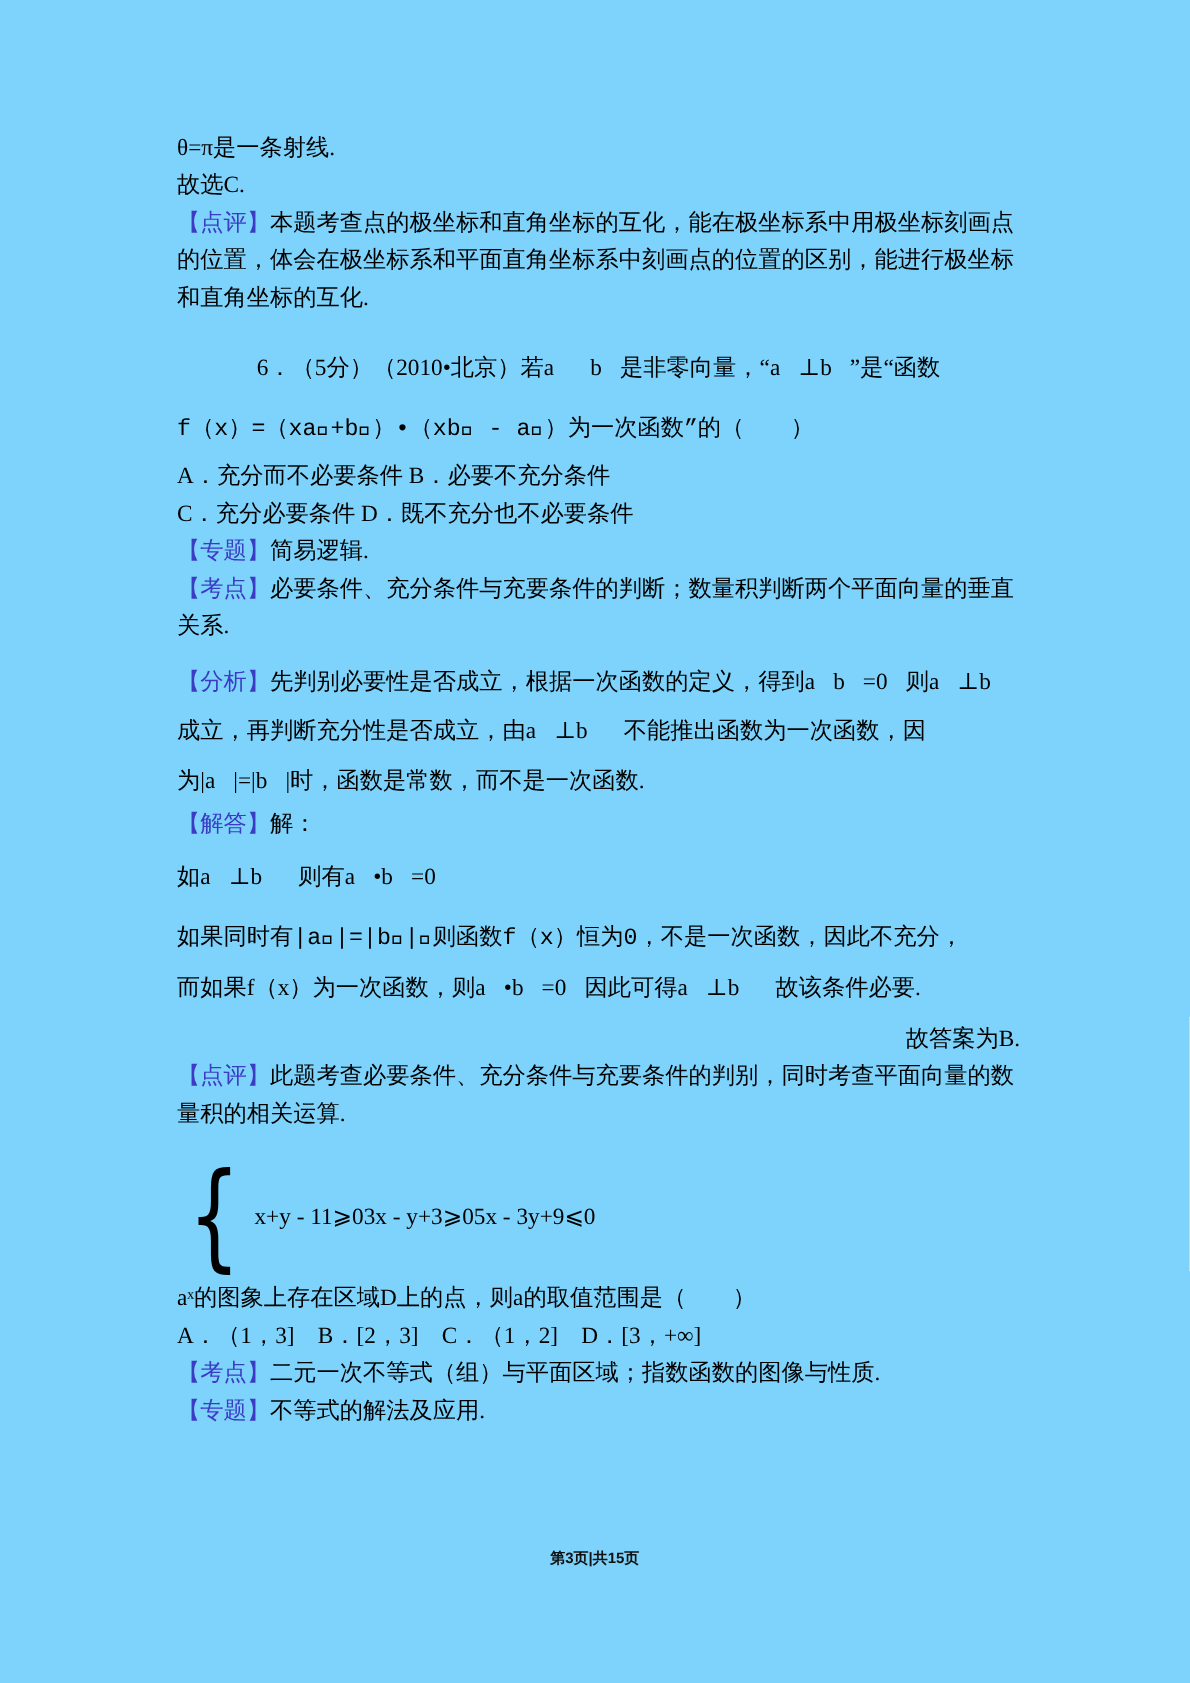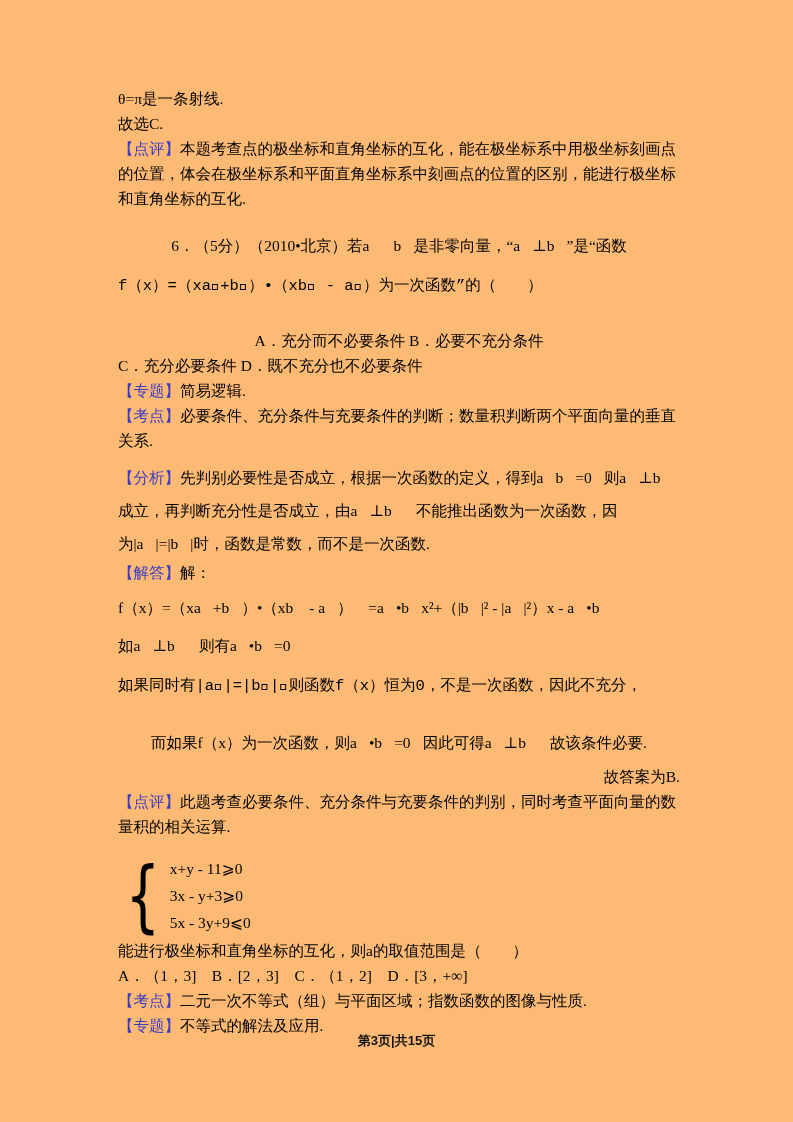--- a/index.html
+++ b/index.html
@@ -1,49 +1,49 @@
 <!DOCTYPE html>
 <html style="--tag-blue: #3b3bc4;"><head>
 <meta charset="utf-8">
 <style>
   html,body{margin:0;padding:0;}
   body{
     width:793px;height:1122px;position:relative;background:#ffffff;
     font-family:"Liberation Serif","DejaVu Serif",serif;color:#000;
     overflow:hidden;
   }
-  .page{position:absolute;inset:0;background:#fdba74;}
+  .page{position:absolute;inset:0;background:#7dd3fc;}
   .content{
     position:absolute;left:118px;top:86px;width:562px;
     font-size:15.5px;line-height:25px;
   }
   p{margin:0;}
   .tag{color:var(--tag-blue,#3b3bc4);}
   .math{line-height:30px;}
   .fenxi-para{line-height:33px;}
   .mt2{margin-top:2px;}
   .mt6{margin-top:6px;text-align:right;}
   .mt8{margin-top:8px;}
   .mt10{margin-top:10px;font-family:Liberation Mono, monospace;}
-  .mt12{margin-top:27px;text-align:center;}
+  .mt12{margin-top:4px;}
   .mt16{margin-top:16px;}
   .mt20{margin-top:20px;text-align:center;}
   .q7stem{
     display:flex;align-items:center;white-space:nowrap;gap:5px;
   }
   .system{display:inline-flex;align-items:center;}
   .brace{
     font-size:78px;line-height:80px;font-weight:400;
     transform:scaleX(0.7);display:inline-block;
     font-family:"DejaVu Sans",sans-serif;
   }
-  .syscol{display:inline-flex;flex-direction:column;line-height:27px;padding-left:2px;}
+  .syscol{display:inline-flex;flex-direction:row;line-height:27px;padding-left:2px;}
   .footer{
     position:absolute;top:1032px;left:0;width:100%;text-align:center;
-    font-size:13px;font-weight:bold;color:#111;
+    font-size:10px;font-weight:bold;color:#111;
     font-family:"Liberation Sans","DejaVu Sans",sans-serif;
   }
 </style>
 </head>
 <body>
 
 <div class="page">
   <div class="content">
 
     <p>θ=π是一条射线.</p>
@@ -51,38 +51,37 @@
     <p><span class="tag">【点评】</span><span>本题考查点的极坐标和直角坐标的互化，能在极坐标系中用极坐标刻画点的位置，体会在极坐标系和平面直角坐标系中刻画点的位置的区别，能进行极坐标和直角坐标的互化.</span></p>
 
     <p class="math mt20">6．（5分）（2010•北京）若a⃗，b⃗是非零向量，“a⃗⊥b⃗”是“函数</p>
     <p class="math mt10">f（x）=（xa⃗+b⃗）•（xb⃗ - a⃗）为一次函数”的（　　）</p>
     <p class="mt12">A．充分而不必要条件 B．必要不充分条件</p>
     <p>C．充分必要条件 D．既不充分也不必要条件</p>
     <p><span class="tag">【专题】</span><span>简易逻辑.</span></p>
     <p><span class="tag">【考点】</span><span>必要条件、充分条件与充要条件的判断；数量积判断两个平面向量的垂直关系.</span></p>
     <p class="fenxi-para mt8"><span class="tag">【分析】</span><span>先判别必要性是否成立，根据一次函数的定义，得到a⃗b⃗=0，则a⃗⊥b⃗成立，再判断充分性是否成立，由a⃗⊥b⃗，不能推出函数为一次函数，因为|a⃗|=|b⃗|时，函数是常数，而不是一次函数.</span></p>
     <p><span class="tag">【解答】</span><span>解：</span></p>
-    <p class="math mt8">f（x）=（xa⃗+b⃗）•（xb⃗ - a⃗）　=a⃗•b⃗x²+（|b⃗|² - |a⃗|²）x - a⃗•b⃗，</p>
     <p class="math mt8">如a⃗⊥b⃗，则有a⃗•b⃗=0，</p>
     <p class="math mt10">如果同时有|a⃗|=|b⃗|，则函数f（x）恒为0，不是一次函数，因此不充分，</p>
     <p class="math mt12">而如果f（x）为一次函数，则a⃗•b⃗=0，因此可得a⃗⊥b⃗，故该条件必要.</p>
     <p class="mt6">故答案为B.</p>
     <p><span class="tag">【点评】</span><span>此题考查必要条件、充分条件与充要条件的判别，同时考查平面向量的数量积的相关运算.</span></p>
 
     <div class="q7stem mt16">
       <span class="system">
         <span class="brace">{</span>
         <span class="syscol">
           <span>x+y - 11⩾0</span>
           <span>3x - y+3⩾0</span>
           <span>5x - 3y+9⩽0</span>
         </span>
       </span>
     </div>
-    <p class="mt2">能进行极坐标和直角坐标的互化，则a的取值范围是（　　）</p>
+    <p class="mt2">aˣ的图象上存在区域D上的点，则a的取值范围是（　　）</p>
     <p>A．（1，3]　B．[2，3]　C．（1，2]　D．[3，+∞]</p>
     <p><span class="tag">【考点】</span><span>二元一次不等式（组）与平面区域；指数函数的图像与性质.</span></p>
     <p><span class="tag">【专题】</span><span>不等式的解法及应用.</span></p>
 
   </div>
 
   <div class="footer">第3页|共15页</div>
 </div>
 
 </body></html>

